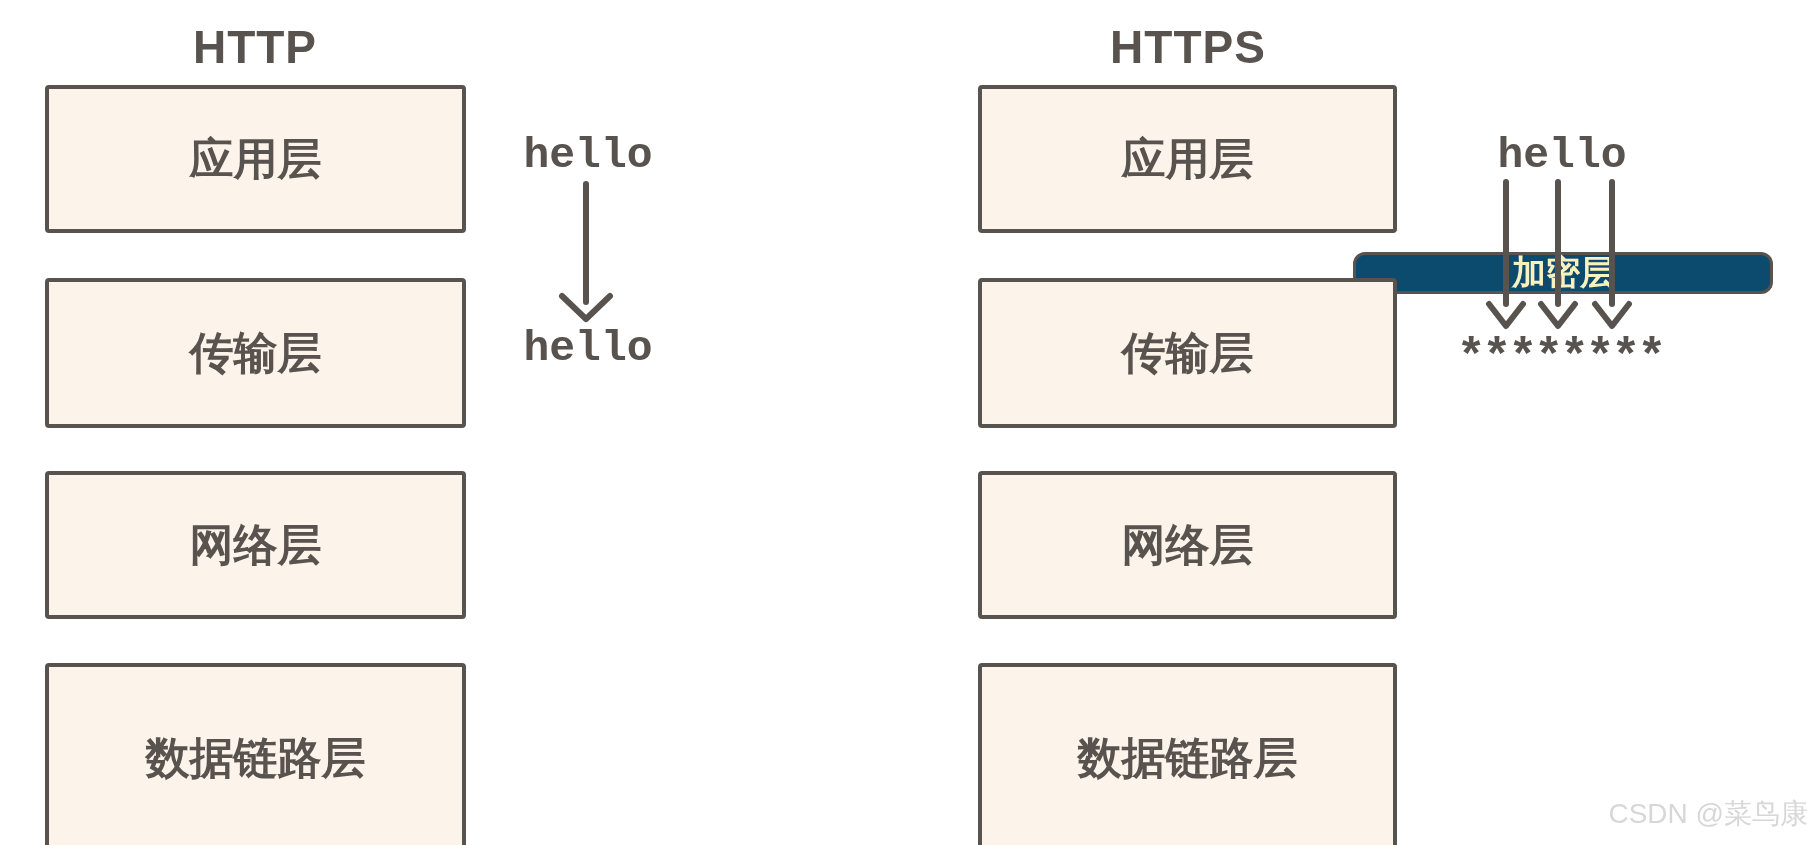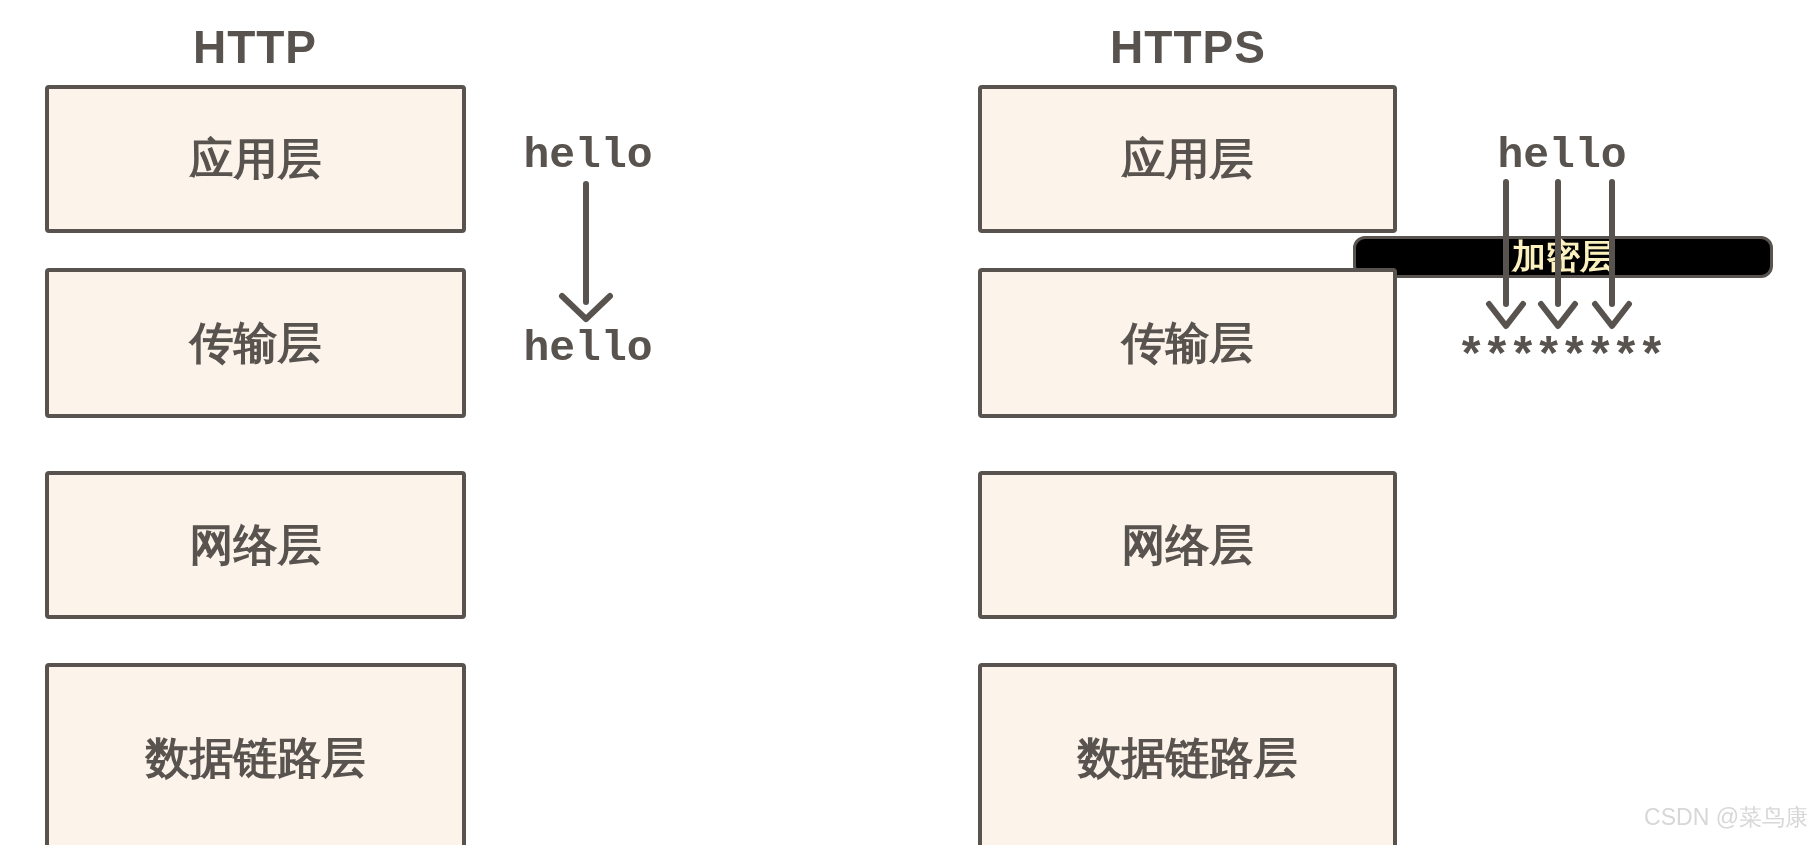--- a/index.html
+++ b/index.html
@@ -36,45 +36,45 @@
     z-index: 2;
   }
   .box .layer-label {
     font-size: 44px;
     font-weight: bold;
     color: #58534e;
   }
   .col-left  { left: 45px;  width: 421px; }
   .col-right { left: 978px; width: 419px; }
   .row1 { top: 85px;  height: 148px; }
-  .row2 { top: 268px; height: 150px; }
+  .row2 { top: 278px; height: 150px; }
   .row3 { top: 471px; height: 148px; }
   .row4 { top: 663px; height: 190px; }
 
   .mono {
     position: absolute;
     text-align: center;
     font-family: Liberation Mono, monospace;
     font-weight: bold;
     color: #58534e;
     z-index: 3;
   }
   .hello-left-top    { left: 488px;  top: 131px; width: 200px; font-size: 43px; }
   .hello-left-bottom { left: 488px;  top: 324px; width: 200px; font-size: 43px; }
   .hello-right       { left: 1462px; top: 131px; width: 200px; font-size: 43px; }
   .stars             { left: 1410px; top: 331px; width: 300px; font-size: 48px; letter-spacing: -3px; }
 
   .enc-bar {
     position: absolute;
     left: 1353px;
-    top: 236px;
+    top: 252px;
     width: 420px;
     height: 42px;
     box-sizing: border-box;
-    background: #000000;
+    background: #0c4a6e;
     border: 3px solid #58534e;
     border-radius: 12px;
     display: flex;
     align-items: center;
     justify-content: center;
     z-index: 1;
   }
   .enc-label {
     font-size: 34px;
     font-weight: bold;
@@ -89,21 +89,21 @@
     stroke-width: 6;
     fill: none;
     stroke-linecap: round;
     stroke-linejoin: round;
   }
 
   .watermark {
     position: absolute;
     right: 4px;
     bottom: 12px;
-    font-size: 23px;
+    font-size: 28px;
     color: #d7d7d7;
     z-index: 5;
   }
 </style>
 </head>
 <body>
 
 <div class="canvas">
 
   <div class="col-title http">HTTP</div>

